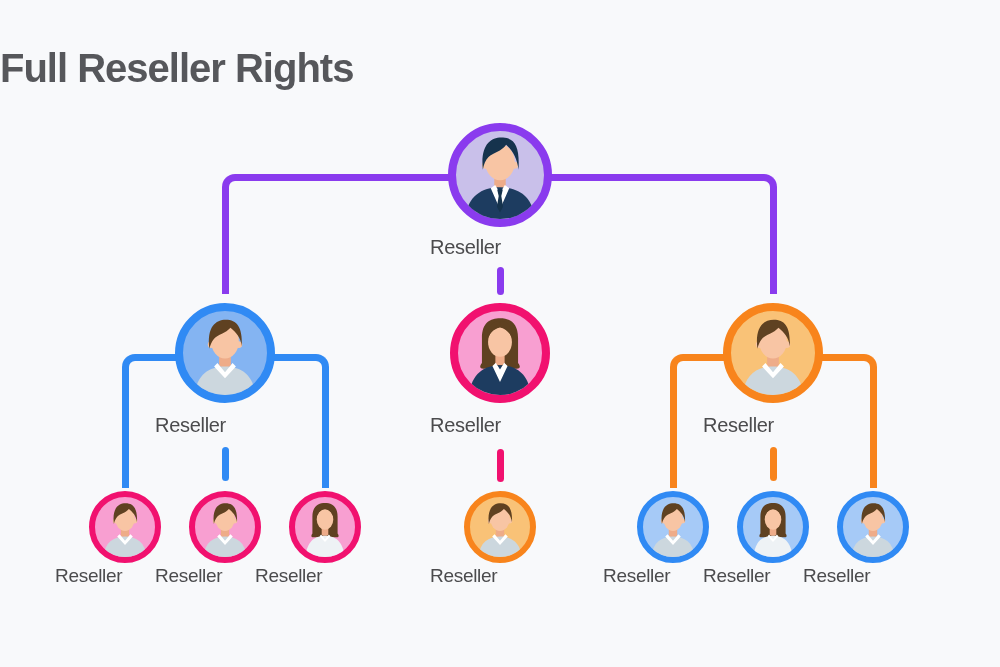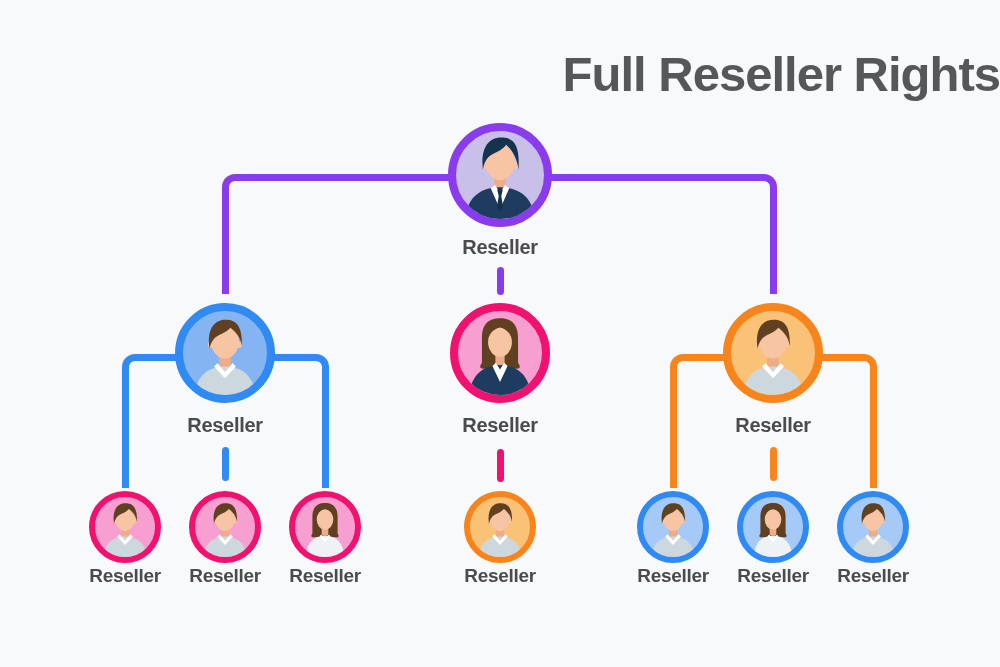--- a/index.html
+++ b/index.html
@@ -8,22 +8,22 @@
     background:var(--bg,#f8f9fb);
   }
   .canvas{
     position:relative;
     width:1000px;height:667px;
     overflow:hidden;
     background:var(--bg,#f8f9fb);
   }
   .title{
     position:absolute;left:0;top:46px;width:1000px;
-    text-align:right;
-    font-size:49px;font-weight:bold;letter-spacing:-1px;
+    text-align:left;
+    font-size:40px;font-weight:bold;letter-spacing:-1px;
     color:var(--title,#56575b);
   }
   
   .tree{
     position:absolute;box-sizing:border-box;
     border-style:solid;border-color:currentColor;
     border-width:7px 7px 0 7px;
     border-top-left-radius:13px;border-top-right-radius:13px;
   }
   .stub{
@@ -42,22 +42,22 @@
   .lg{width:104px;height:104px;border-width:8px;}
   .md{width:100px;height:100px;border-width:8px;}
   .sm{width:72px;height:72px;border-width:6px;}
   .ring-purple{border-color:var(--purple);background:var(--purpleInner);}
   .ring-blue{border-color:var(--blue);background:var(--blueInner);}
   .ring-blue-sm{border-color:var(--blue);background:var(--blueInnerSm);}
   .ring-pink{border-color:var(--pink);background:var(--pinkInner);}
   .ring-orange{border-color:var(--orange);background:var(--orangeInner);}
   
   .label{
-    position:absolute;width:140px;text-align:center;
-    font-weight:bold;color:var(--label,#4b4b4d);
+    position:absolute;width:140px;
+    font-weight:normal;color:var(--label,#4b4b4d);
     letter-spacing:-0.3px;z-index:2;
   }
   .label.lg,.label.md{font-size:20px;}
   .label.sm{font-size:19px;}
 </style>
 </head>
 <body>
 
 <svg width="0" height="0" style="position:absolute" aria-hidden="true">
   <defs>

